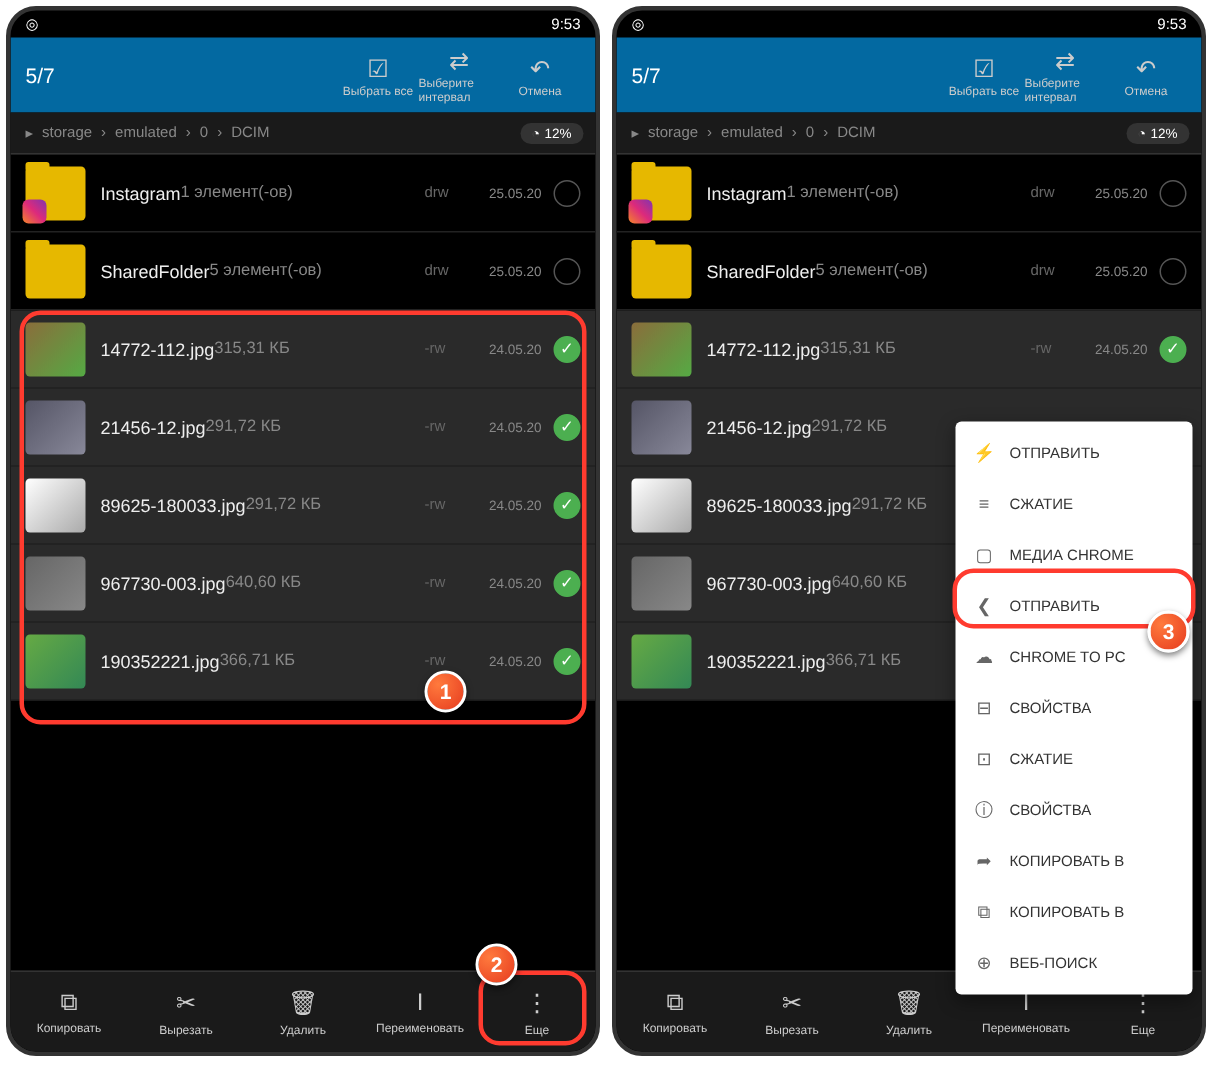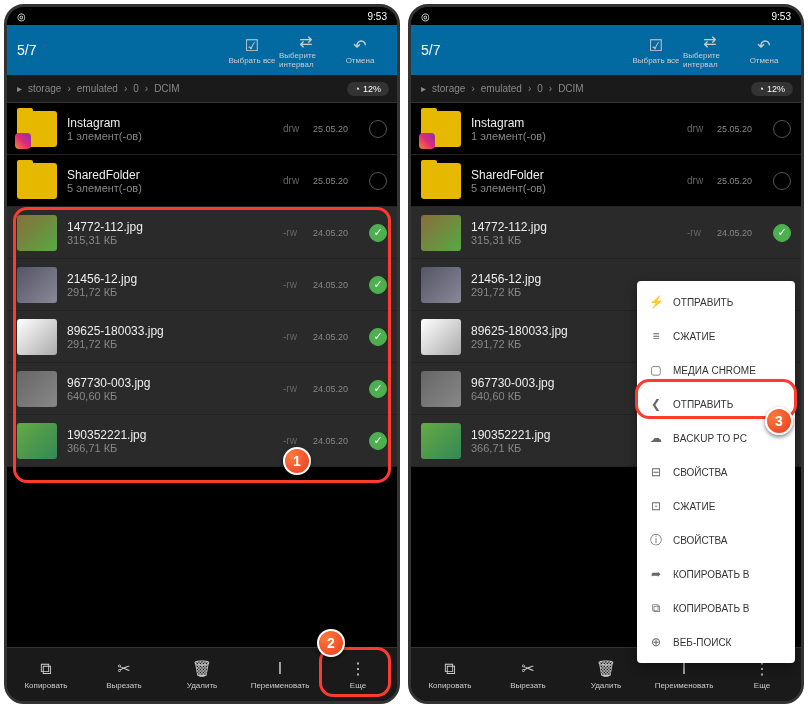--- a/index.html
+++ b/index.html
@@ -14,25 +14,25 @@
 .bc{display:flex;align-items:center;flex:1;gap:2px}
 .bc span{padding:0 2px}
 .storage-pill{background:#333;border-radius:10px;padding:2px 8px;color:#fff;font-size:9px;display:flex;align-items:center;gap:3px}
 .content{height:550px;overflow:hidden;position:relative}
 .row{height:52px;display:flex;align-items:center;padding:0 10px;color:#fff;border-bottom:1px solid #222}
 .row.selected{background:#2a2a2a}
 .thumb{width:40px;height:36px;border-radius:3px;margin-right:10px;flex-shrink:0}
 .folder-icon{width:40px;height:36px;background:#e6b800;border-radius:3px;margin-right:10px;position:relative}
 .folder-icon::before{content:"";position:absolute;top:-3px;left:0;width:16px;height:5px;background:#e6b800;border-radius:2px 2px 0 0}
 .insta{background:linear-gradient(45deg,#f58529,#dd2a7b,#8134af);width:16px;height:16px;border-radius:4px;position:absolute;bottom:-2px;left:-2px}
-.fileinfo{flex:1;display:flex;flex-direction:column}
+.fileinfo{flex:1;display:flex;flex-direction:row}
 .fname{font-size:12px;color:#eee}
 .fsize{font-size:11px;color:#888}
 .perm{font-size:10px;color:#666;width:30px}
-.fdate{font-size:9px;color:#888;width:48px;}
+.fdate{font-size:9px;color:#888;width:48px;text-align:right}
 .check{width:18px;height:18px;border-radius:50%;margin-left:8px;border:1px solid #555}
 .check.on{background:#4caf50;border-color:#4caf50;display:flex;align-items:center;justify-content:center;color:#fff;font-size:11px}
 .bottombar{position:absolute;bottom:0;left:0;right:0;height:54px;background:#1a1a1a;display:flex;border-top:1px solid #333}
 .bbtn{flex:1;display:flex;flex-direction:column;align-items:center;justify-content:center;color:#ccc;font-size:8px;gap:3px}
 .bbtn-icon{font-size:16px}
 .hl-red{position:absolute;border:3px solid #ff3b2f;border-radius:14px;pointer-events:none;z-index:5}
 .badge{position:absolute;width:28px;height:28px;background:radial-gradient(circle at 30% 30%,#ff7a3d,#e63b1f);border-radius:50%;border:2px solid #fff;color:#fff;font-weight:bold;display:flex;align-items:center;justify-content:center;font-size:14px;z-index:6;box-shadow:0 2px 4px rgba(0,0,0,.5)}
 .menu{position:absolute;right:6px;top:274px;width:158px;background:#fff;border-radius:4px;box-shadow:0 4px 12px rgba(0,0,0,.4);z-index:4;padding:4px 0}
 .menu-item{height:34px;display:flex;align-items:center;padding:0 12px;font-size:10px;color:#333;gap:10px}
 .menu-icon{width:14px;text-align:center;color:#666;font-size:12px}
@@ -319,21 +319,21 @@
     <div class="menu-item">
         <span class="menu-icon">▢</span>
         <span>МЕДИА CHROME</span>
       </div>
     <div class="menu-item">
         <span class="menu-icon">❮</span>
         <span>ОТПРАВИТЬ</span>
       </div>
     <div class="menu-item">
         <span class="menu-icon">☁</span>
-        <span>BACKUP TO PC</span>
+        <span>CHROME TO PC</span>
       </div>
     <div class="menu-item">
         <span class="menu-icon">⊟</span>
         <span>СВОЙСТВА</span>
       </div>
     <div class="menu-item">
         <span class="menu-icon">⊡</span>
         <span>СЖАТИЕ</span>
       </div>
     <div class="menu-item">

